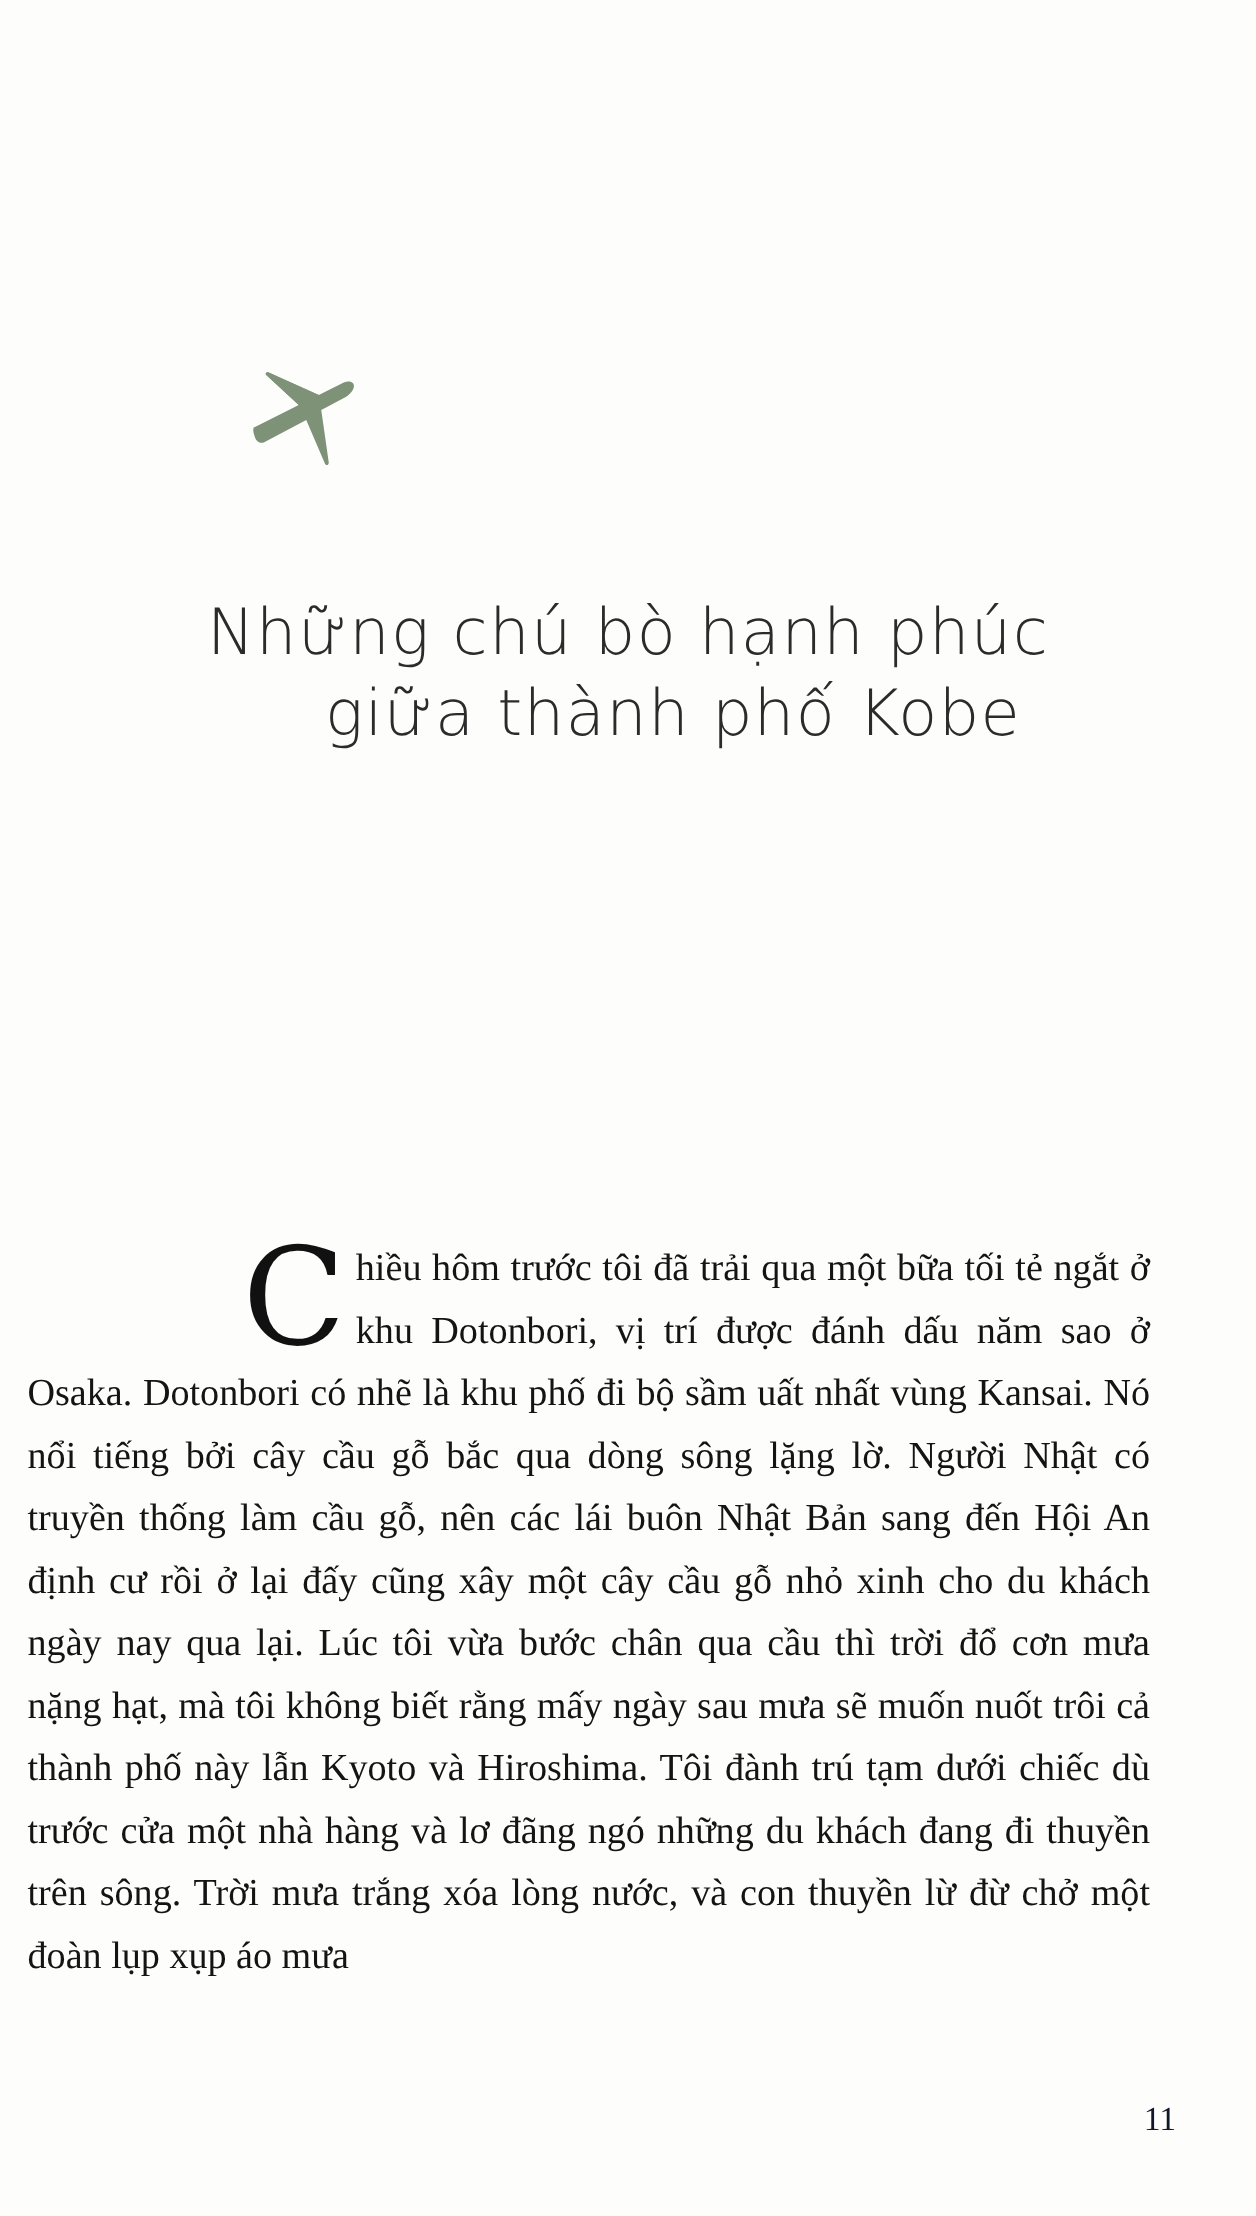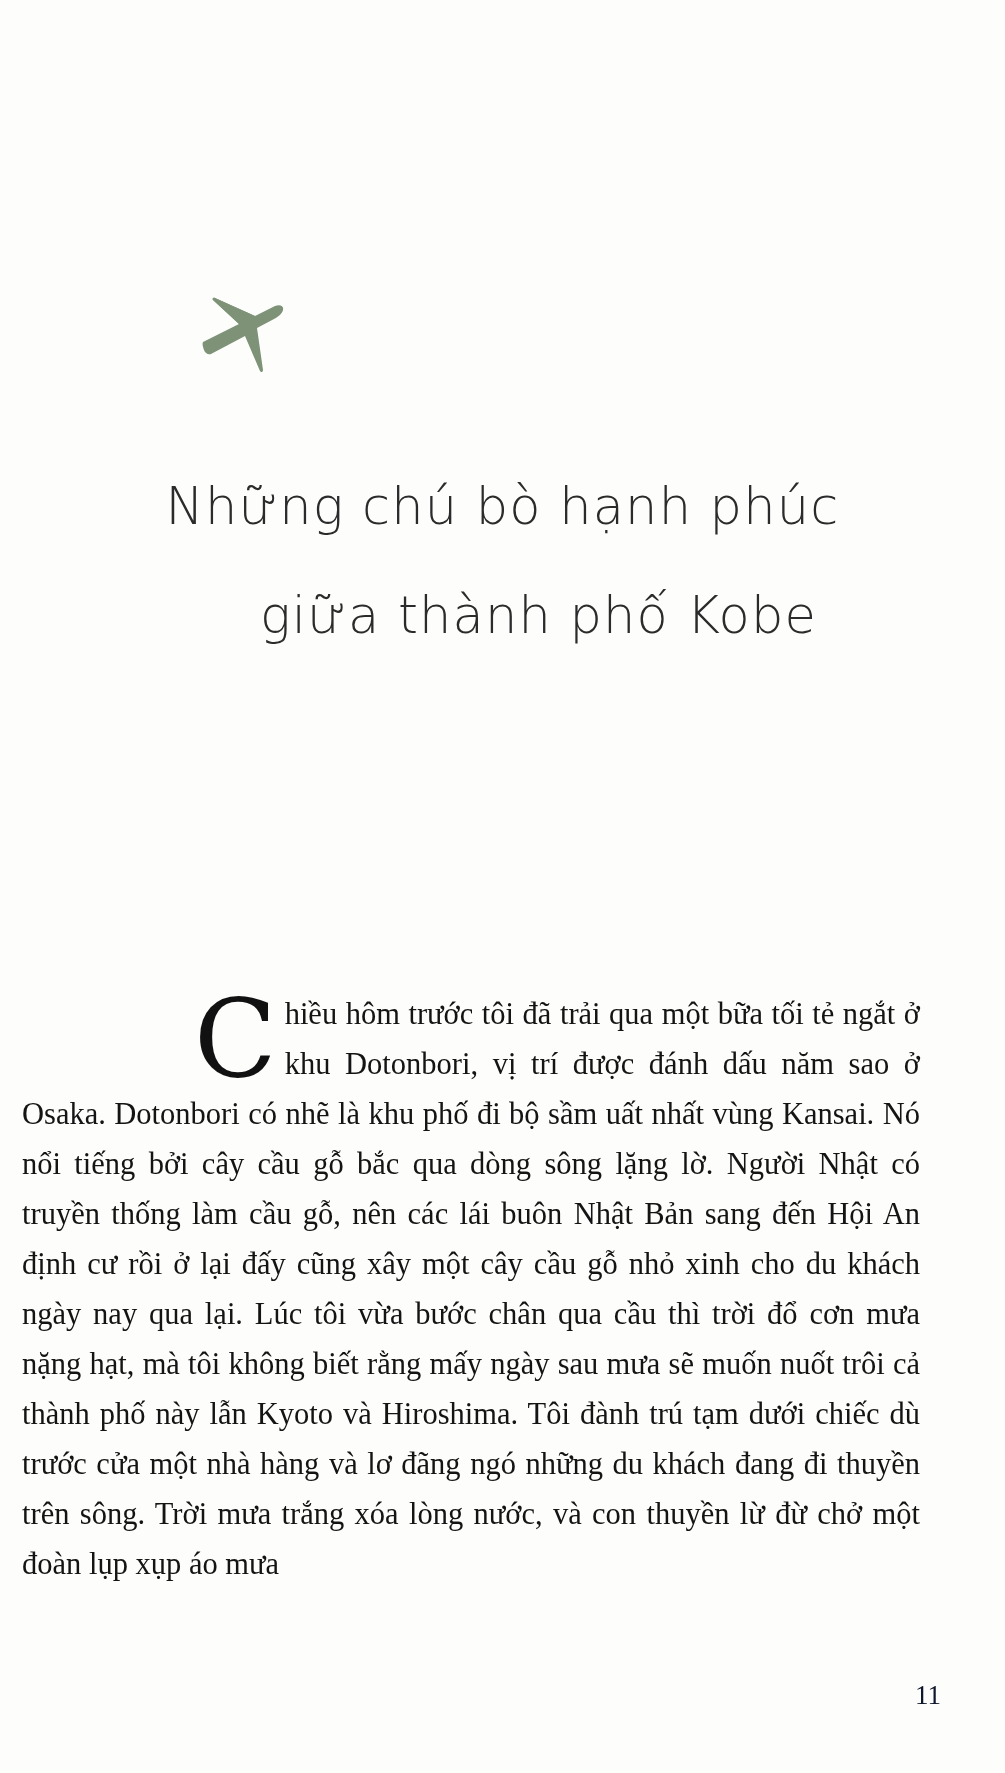--- a/index.html
+++ b/index.html
@@ -45,21 +45,20 @@
     font-size: 51px;
     line-height: 1.28;
     letter-spacing: 1.2px;
     color: #2b2b2b;
     text-align: center;
   }
   .chapter-title .line-1 { display: block; }
   .chapter-title .line-2 {
     display: block;
     padding-left: 72px;
-    margin-top: 44px;
   }
 
   
   .body-block {
     position: absolute;
     left: 22px;
     top: 958px;
     width: 898px;
   }
   .body-text {

